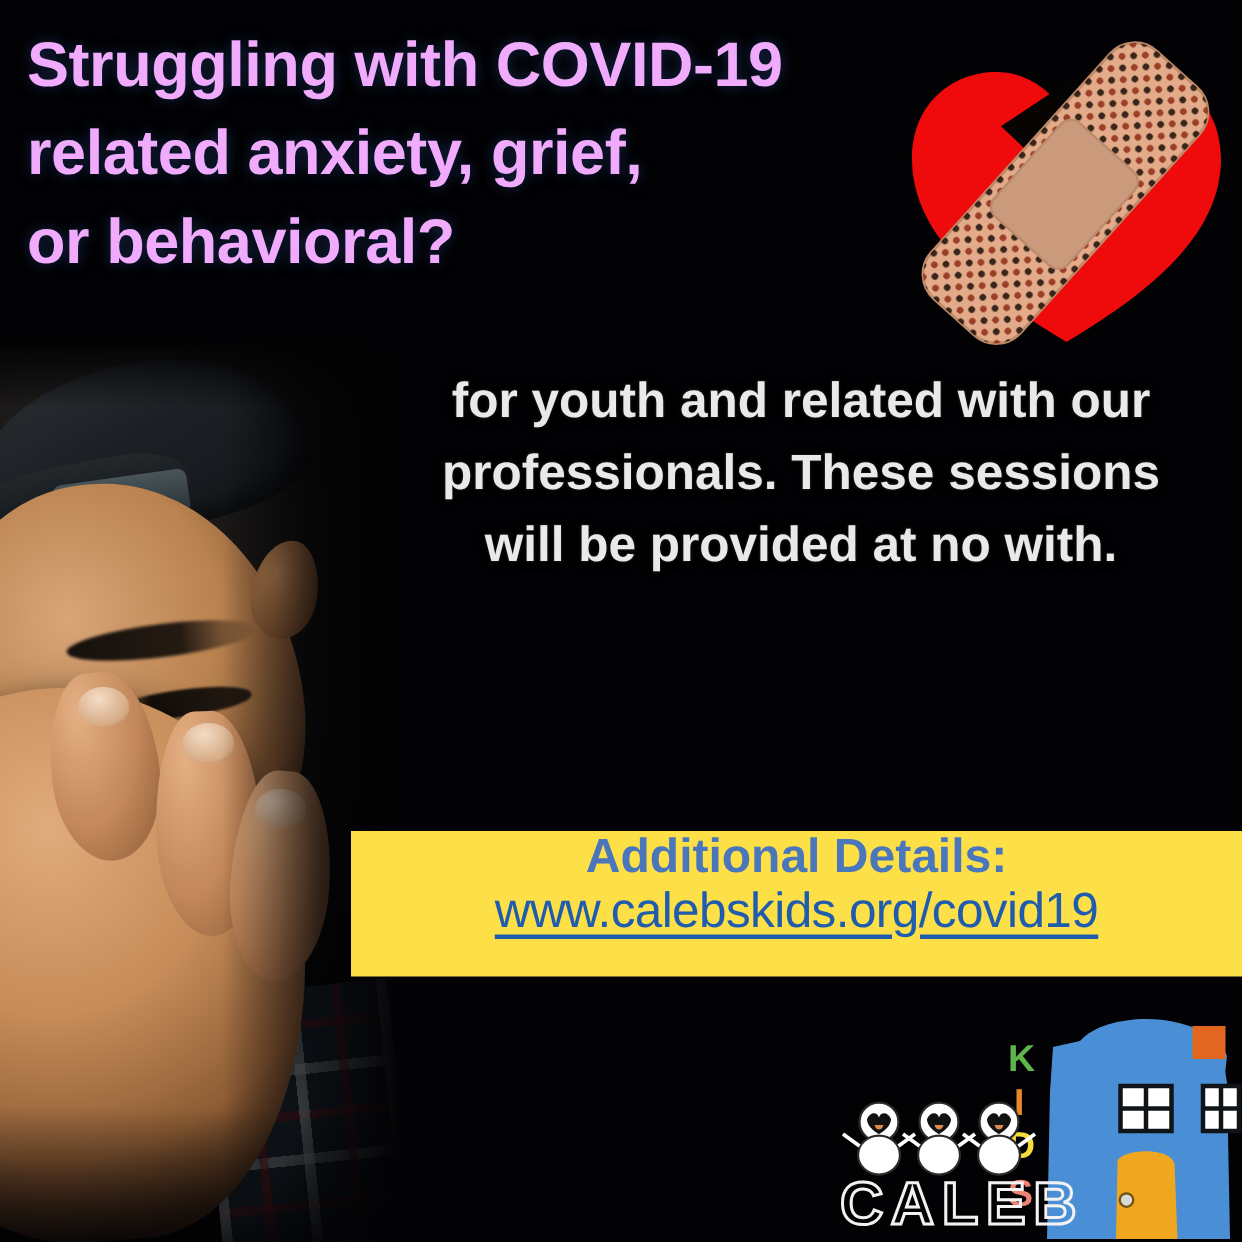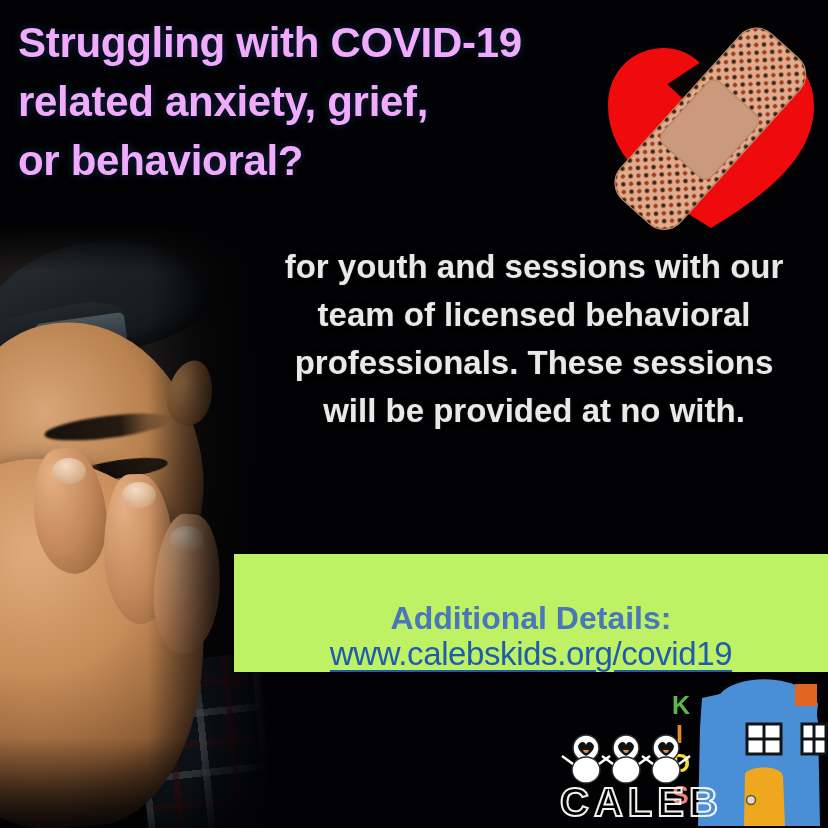--- a/index.html
+++ b/index.html
@@ -217,26 +217,26 @@
     text-shadow: 0 0 7px rgba(0,0,0,.95), 0 0 2px rgba(255,255,255,.25);
   }
   .body-copy .bc-line { display: block; white-space: nowrap; }
 
   
   .banner {
     position: absolute;
     left: 234px;
     top: 554px;
     width: 594px;
-    height: 118px;
-    background: #bef264;
+    height: 97px;
+    background: #fde047;
     display: flex;
     flex-direction: column;
     align-items: center;
-    justify-content: flex-end;
+    justify-content: flex-start;
     overflow: hidden;
   }
   .banner-title {
     color: #4a76bb;
     font-size: 32px;
     font-weight: bold;
     line-height: 1.05;
     margin-bottom: 2px;
     white-space: nowrap;
   }
@@ -319,22 +319,21 @@
 
       <g transform="rotate(42 113 106)">
         <rect x="73" y="-4" width="80" height="222" rx="22" ry="22" fill="#e3ab89" stroke="#c08b68" stroke-width="2"></rect>
         <rect x="73" y="-4" width="80" height="222" rx="22" ry="22" fill="url(#bandDots)" opacity="0.85"></rect>
         <rect x="80" y="66" width="66" height="84" rx="9" ry="9" fill="#cb9a7c" stroke="#b98a6c" stroke-width="1.5"></rect>
       </g>
     </svg>
   </div>
 
   <div class="body-copy">
-    <span class="bc-line">for youth and sessions with our</span>
-    <span class="bc-line">team of licensed behavioral</span>
+    <span class="bc-line">for youth and related with our</span>
     <span class="bc-line">professionals. These sessions</span>
     <span class="bc-line">will be provided at no with.</span>
   </div>
 
   <div class="banner">
     <div class="banner-title">Additional Details:</div>
     <a class="banner-url" href="#">www.calebskids.org/covid19</a>
   </div>
 
   <div class="logo">

